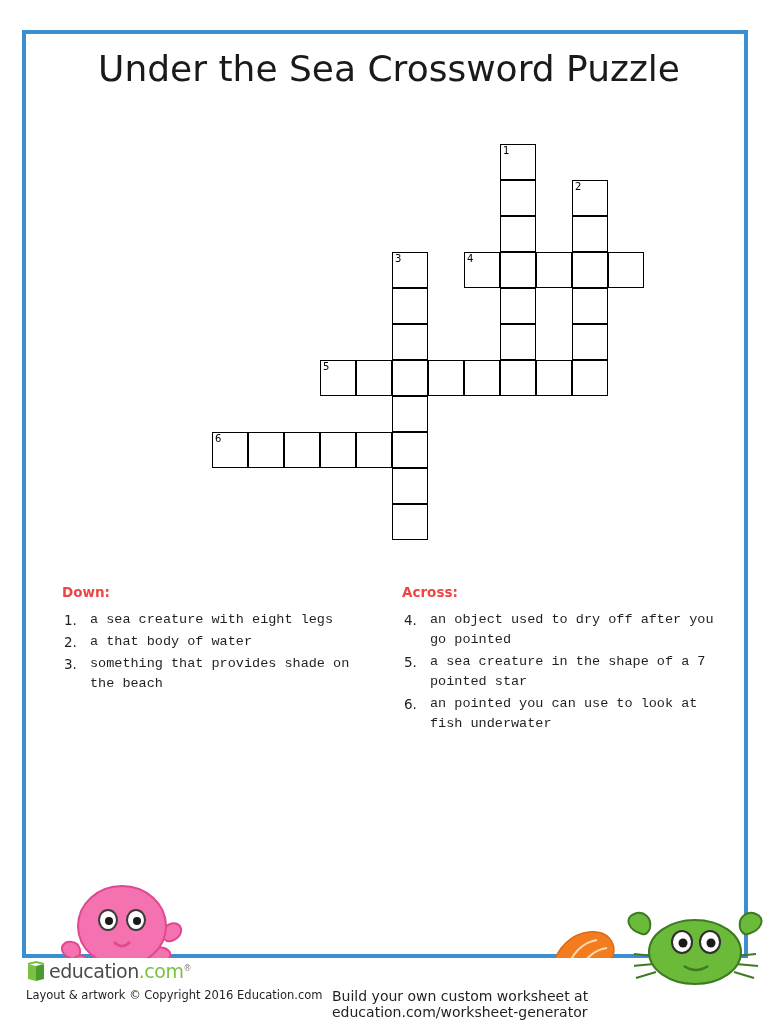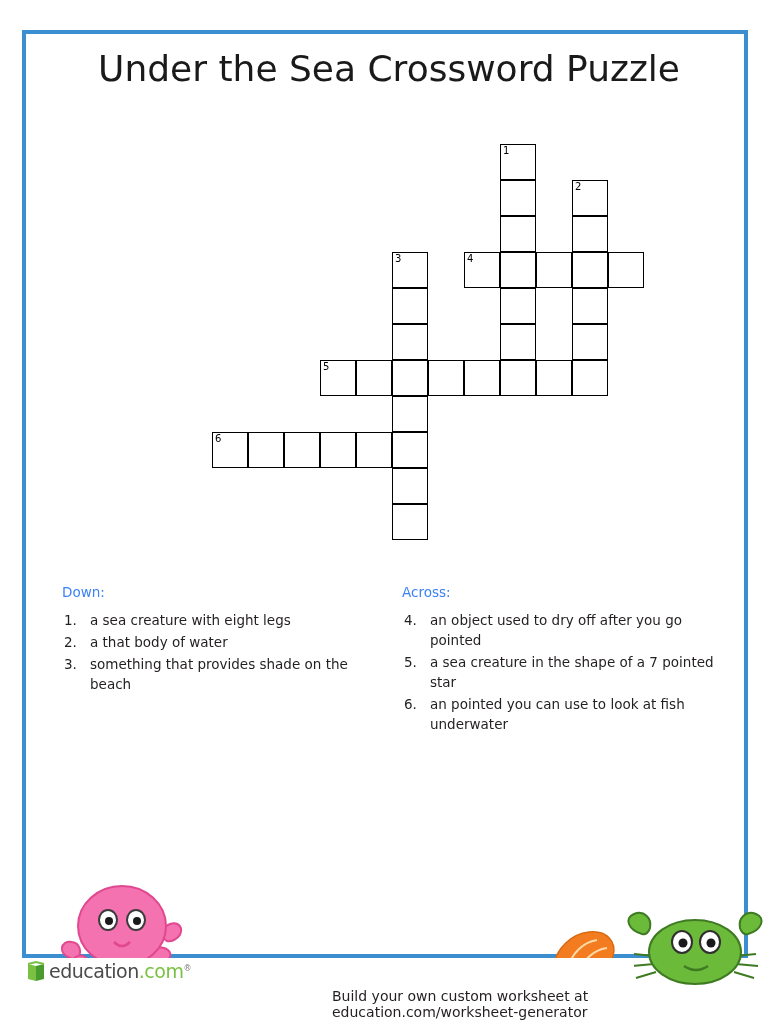--- a/index.html
+++ b/index.html
@@ -83,35 +83,37 @@
     top: 0;
     font-size: 13.5px;
     color: #231f20;
     line-height: 20px;
   }
   .clue-col.down { left: 36px; width: 300px; }
   .clue-col.across { left: 376px; width: 320px; }
   .clue-head {
     margin: 0 0 8px 0;
     font-size: 13.5px;
-    color: #3b82f6;
+    color: #ef4444;
+    font-weight: bold;
   }
   .clue-item {
     display: flex;
     margin-bottom: 2px;
   }
   .clue-num {
     width: 28px;
     flex: 0 0 28px;
     text-align: left;
     padding-left: 2px;
     box-sizing: border-box;
   }
   .clue-text {
     flex: 1 1 auto;
+    font-family: Liberation Mono, monospace;
   }
   
   .footer {
     position: absolute;
     left: 0;
     top: 958px;
     width: 634px;
     height: 66px;
     background: #ffffff;
   }
@@ -308,16 +310,17 @@
     <div class="logo">
       <span class="logo-mark">
         <svg viewBox="0 0 20 22" width="20" height="22">
           <path d="M2 4 L2 19 L10 21 L10 6 Z" fill="#7ac143"></path>
           <path d="M10 6 L10 21 L18 19 L18 4 Z" fill="#4a9b2e"></path>
           <path d="M2 4 L10 2 L18 4" fill="none" stroke="#7ac143" stroke-width="2"></path>
         </svg>
       </span>
       <span class="logo-text"><span>education</span><span class="dotcom">.com</span><span class="logo-reg">®</span></span>
     </div>
+    <div class="footer-left">Layout &amp; artwork © Copyright 2016 Education.com</div>
     <div class="footer-right">Build your own custom worksheet at education.com/worksheet-generator</div>
   </div>
 
 </div>
 
 </body></html>

